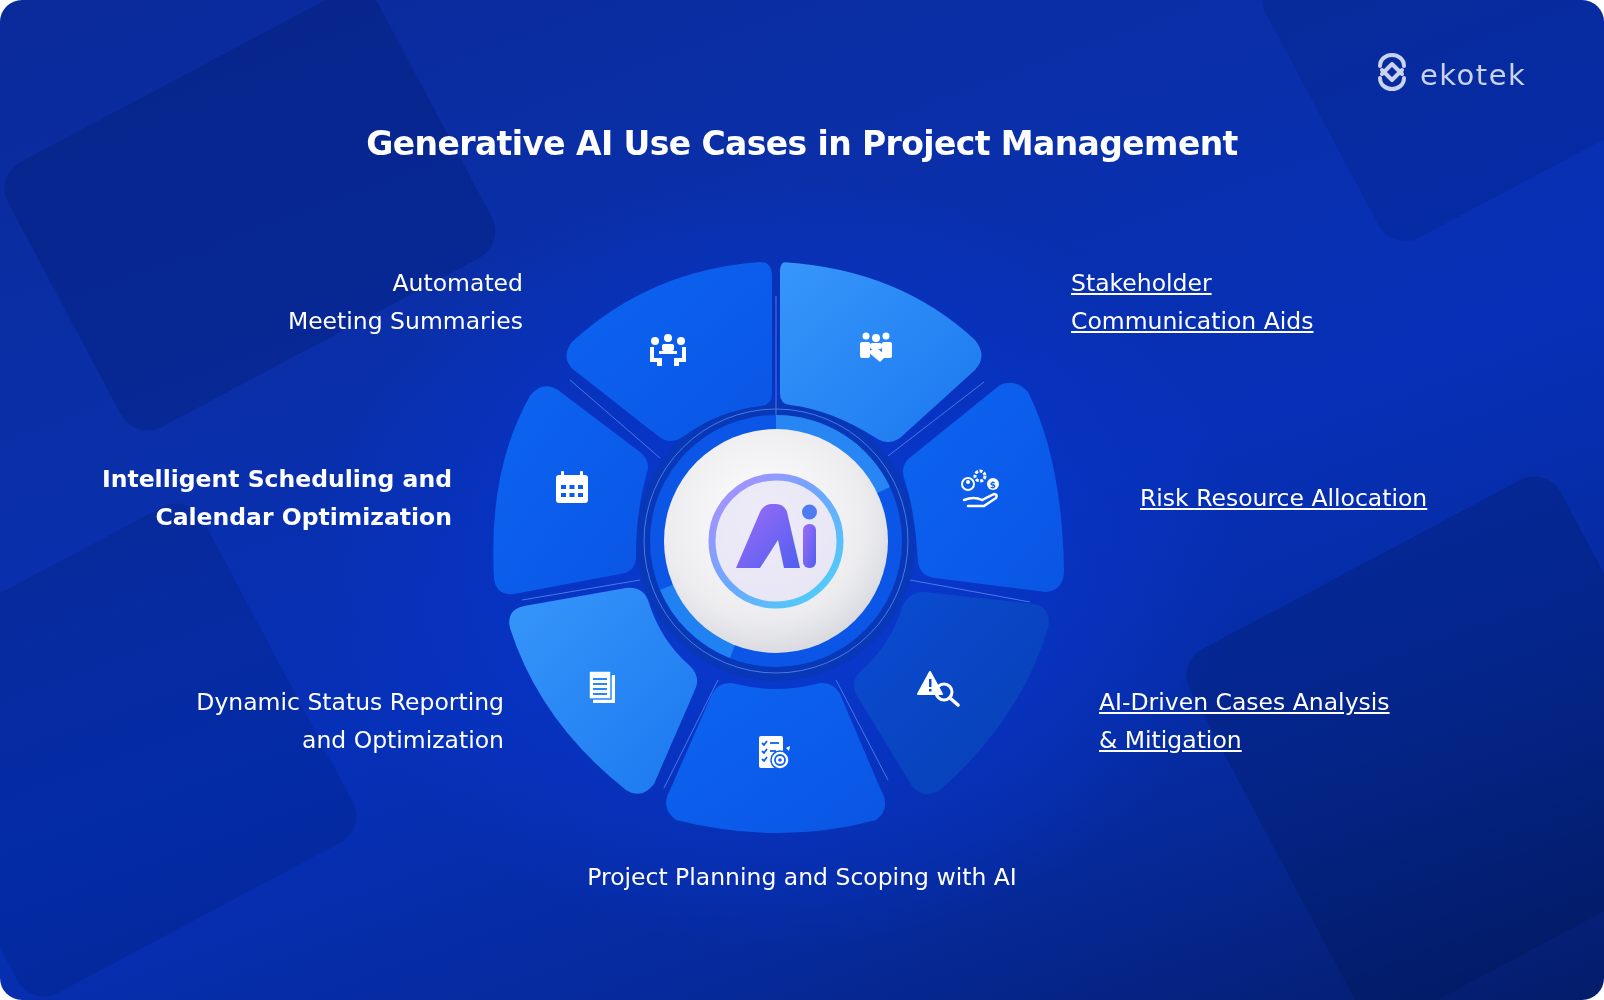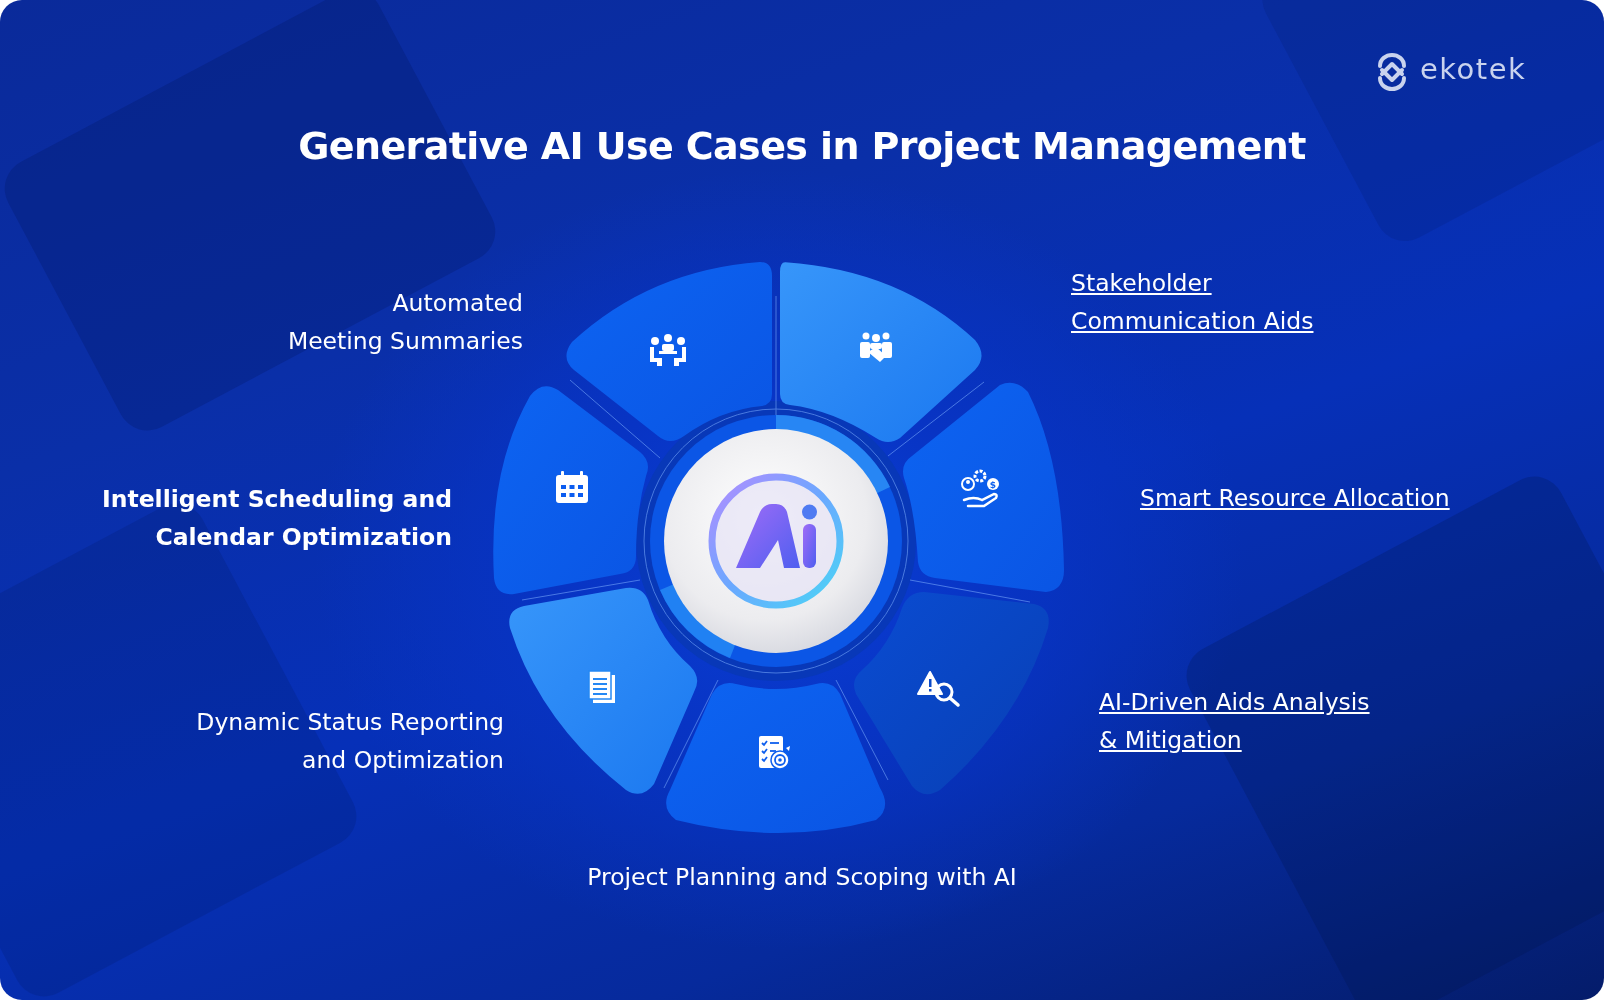--- a/index.html
+++ b/index.html
@@ -10,30 +10,30 @@
     background:
       radial-gradient(ellipse 620px 520px at 780px 560px, #0a3fd6 0%, #0834c4 35%, rgba(6,40,160,0) 75%),
       linear-gradient(160deg, #0a2a9a 0%, #0a2fa8 30%, #0630b8 55%, #062a9c 78%, #041c6a 100%);
   }
   .bg-shape { position:absolute; border-radius:30px; transform:rotate(-28deg); }
   .bg1 { left:40px; top:60px; width:420px; height:300px; background:rgba(0,20,90,0.25); }
   .bg2 { left:-80px; top:560px; width:380px; height:380px; background:rgba(0,20,90,0.18); }
   .bg3 { left:1250px; top:540px; width:420px; height:420px; background:rgba(0,16,70,0.22); }
   .bg4 { left:1300px; top:-120px; width:380px; height:300px; background:rgba(0,20,90,0.15); }
 
-  .logo { position:absolute; left:1372px; top:52px; display:flex; align-items:flex-start; gap:8px; }
+  .logo { position:absolute; left:1372px; top:52px; display:flex; align-items:flex-end; gap:8px; }
   .logo-mark { width:40px; height:40px; }
   .logo-text { font-family:"DejaVu Sans", sans-serif; font-size:29px; color:#c9d3ee; letter-spacing:1.5px; font-weight:normal; }
 
   .title { position:absolute; left:0; width:1604px; top:124px; text-align:center;
-    font-family:"DejaVu Sans", sans-serif; font-weight:bold; font-size:38px; color:#ffffff; letter-spacing:-0.6px; }
+    font-family:"DejaVu Sans", sans-serif; font-weight:bold; font-size:33px; color:#ffffff; letter-spacing:-0.6px; }
 
   .label { position:absolute; font-family:"DejaVu Sans", sans-serif; font-size:23.5px; color:#ffffff; line-height:38px; white-space:nowrap; }
   .label span { display:block; }
-  .right-align { text-align:right;margin-top:20px; }
+  .right-align { text-align:right; }
   .left-align { text-align:left;text-decoration:underline; }
   .center-align { text-align:center; }
 
   .wheel { position:absolute; left:0; top:0; width:1604px; height:1000px; }
 </style>
 </head>
 <body>
 
 <div class="canvas">
   <div class="bg-shape bg1"></div>
@@ -216,26 +216,26 @@
   </div>
   <div class="label left-align" style="left:1071px; top:264px;">
     <span>Stakeholder</span>
     <span>Communication Aids</span>
   </div>
   <div class="label right-align" style="right:1152px; top:460px;font-weight:bold;">
     <span>Intelligent Scheduling and</span>
     <span>Calendar Optimization</span>
   </div>
   <div class="label left-align" style="left:1140px; top:479px;">
-    <span>Smart Resource Allocation</span>
+    <span>Risk Resource Allocation</span>
   </div>
   <div class="label right-align" style="right:1100px; top:683px;">
     <span>Dynamic Status Reporting</span>
     <span>and Optimization</span>
   </div>
   <div class="label left-align" style="left:1099px; top:683px;">
-    <span>AI-Driven Aids Analysis</span>
+    <span>AI-Driven Cases Analysis</span>
     <span>&amp; Mitigation</span>
   </div>
   <div class="label center-align" style="left:502px; width:600px; top:858px;">
     <span>Project Planning and Scoping with AI</span>
   </div>
 </div>
 
 </body></html>

